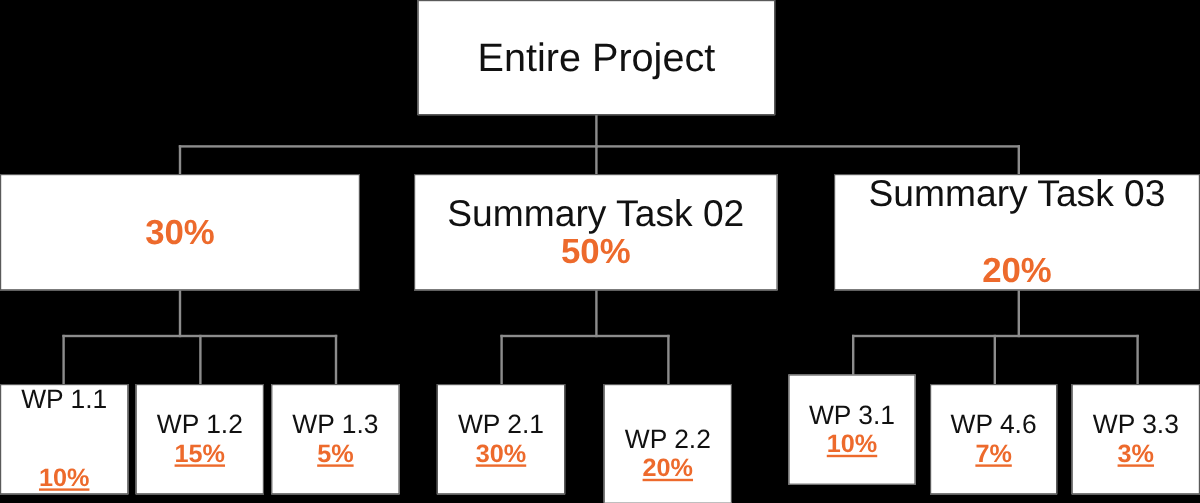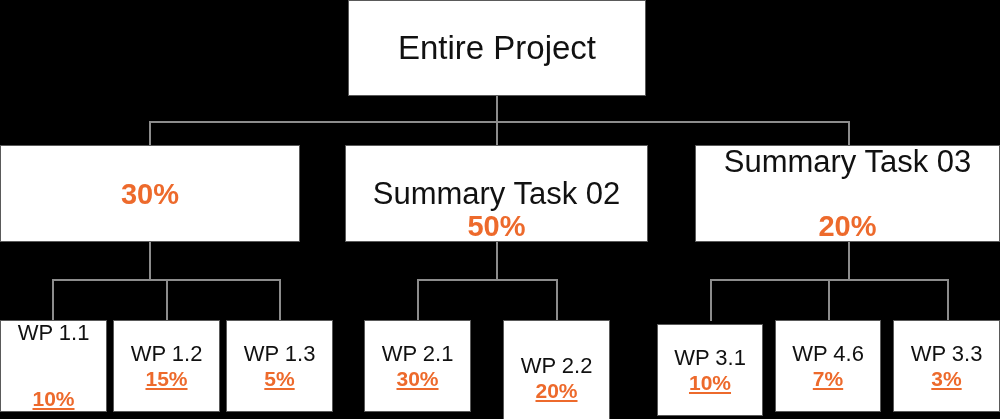--- a/index.html
+++ b/index.html
@@ -71,21 +71,21 @@
   <div class="conn v" style="left:496px; top:96px; height:27px;"></div>
   <div class="conn h" style="left:149px; top:121px; width:701px;"></div>
   <div class="conn v" style="left:149px; top:121px; height:25px;"></div>
   <div class="conn v" style="left:496px; top:121px; height:25px;"></div>
   <div class="conn v" style="left:848px; top:121px; height:25px;"></div>
 
   <div class="node summary" style="left:0px; top:145px; width:300px; height:97px;">
     <div class="pct">30%</div>
   </div>
 
-  <div class="node summary" style="left:345px; top:145px; width:303px; height:97px;justify-content:flex-end;">
+  <div class="node summary" style="left:345px; top:145px; width:303px; height:97px;">
     <div class="title">Summary Task 02</div>
     <div class="pct">50%</div>
   </div>
 
   <div class="node summary" style="left:695px; top:145px; width:305px; height:97px;justify-content:space-between;">
     <div class="title">Summary Task 03</div>
     <div class="pct">20%</div>
   </div>
 
   <div class="conn v" style="left:149px; top:242px; height:39px;"></div>
@@ -120,21 +120,21 @@
     <div class="title">WP 2.2</div>
     <div class="pct">20%</div>
   </div>
 
   <div class="conn v" style="left:848px; top:242px; height:39px;"></div>
   <div class="conn h" style="left:710px; top:279px; width:239px;"></div>
   <div class="conn v" style="left:710px; top:279px; height:42px;"></div>
   <div class="conn v" style="left:828px; top:279px; height:42px;"></div>
   <div class="conn v" style="left:947px; top:279px; height:42px;"></div>
 
-  <div class="node wp" style="left:657px; top:324px; width:106px; height:92px;">
+  <div class="node wp" style="left:657px; top:312px; width:106px; height:92px;">
     <div class="title">WP 3.1</div>
     <div class="pct">10%</div>
   </div>
   <div class="node wp" style="left:775px; top:320px; width:106px; height:92px;">
     <div class="title">WP 4.6</div>
     <div class="pct">7%</div>
   </div>
   <div class="node wp" style="left:893px; top:320px; width:107px; height:92px;">
     <div class="title">WP 3.3</div>
     <div class="pct">3%</div>

